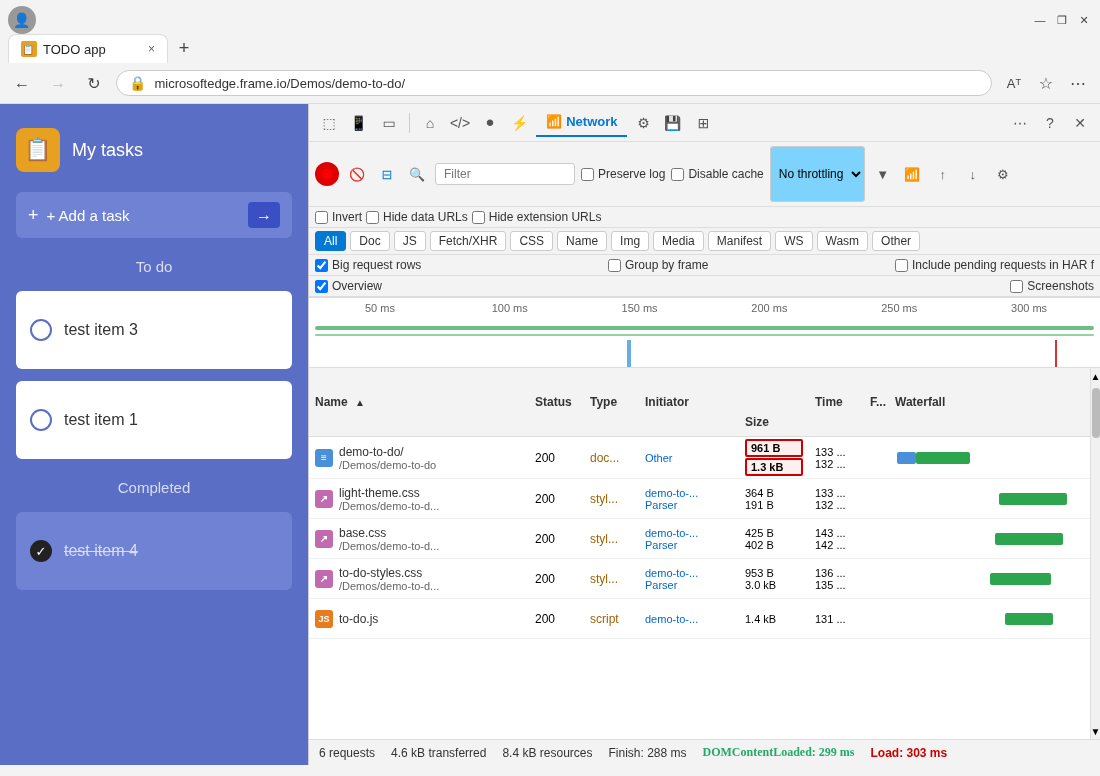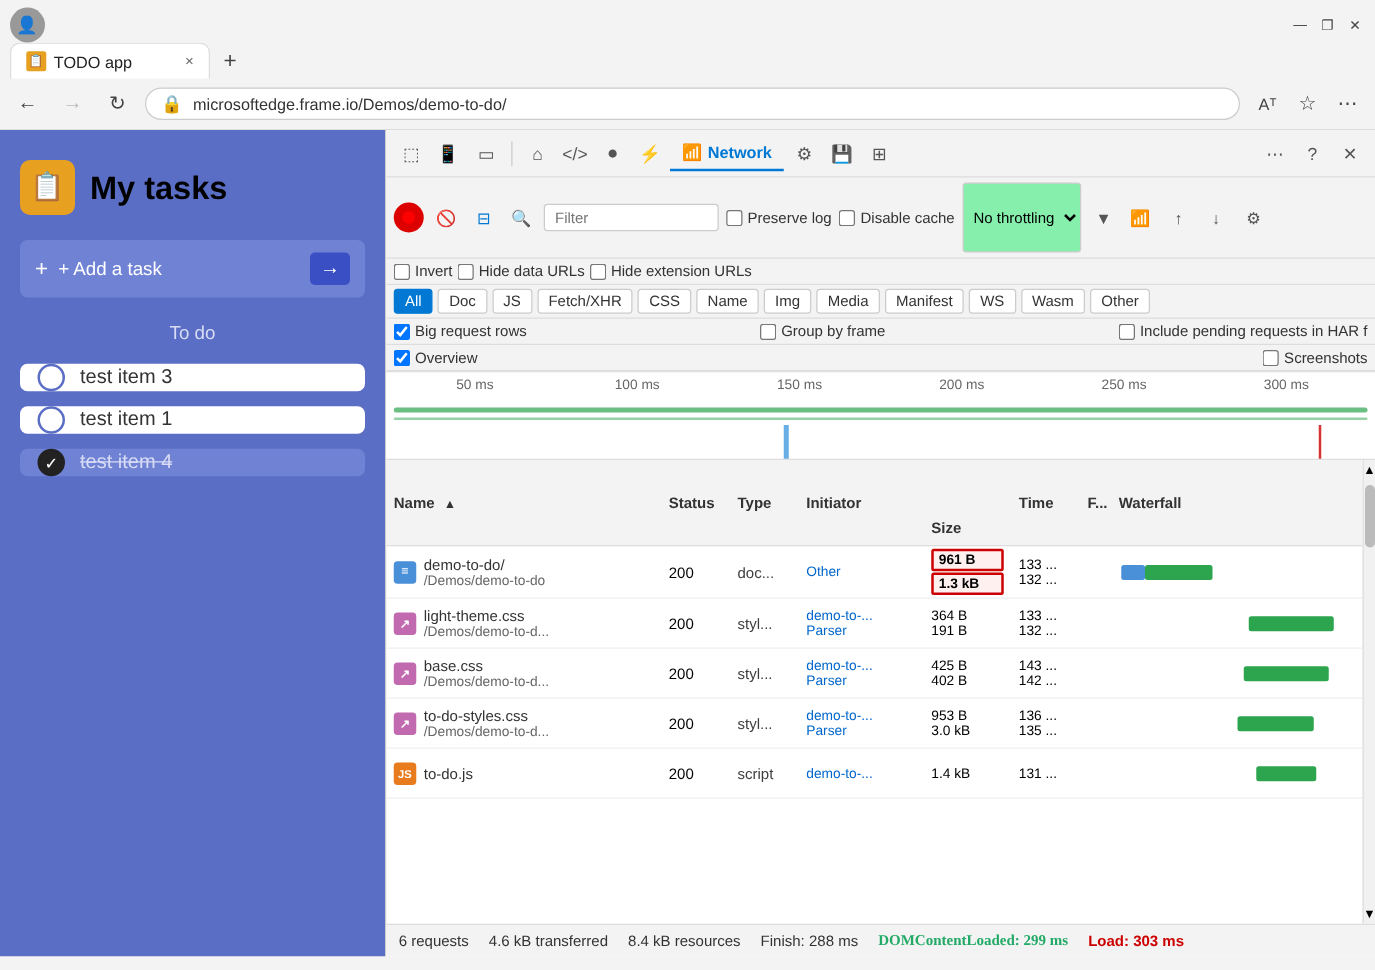--- a/index.html
+++ b/index.html
@@ -24,25 +24,25 @@
     .url-text { flex: 1; font-size: 13px; color: #333; }
     .toolbar-right { display: flex; gap: 4px; align-items: center; }
 
     
     .main-content { display: flex; height: calc(776px - 115px); }
 
     
     .sidebar { width: 308px; background: #5b6ec5; flex-shrink: 0; padding: 16px; display: flex; flex-direction: column; gap: 12px; overflow: hidden; }
     .sidebar-header { display: flex; align-items: center; gap: 12px; padding: 8px 0; }
     .sidebar-logo { width: 44px; height: 44px; background: #e8a020; border-radius: 8px; display: flex; align-items: center; justify-content: center; color: white; font-size: 22px; }
-    .sidebar-title { color: #000000; font-size: 26px; font-weight: 700; }
+    .sidebar-title { color: #ffffff; font-size: 18px; font-weight: 400; }
     .add-task-btn { display: flex; align-items: center; background: #7082d4; border-radius: 6px; padding: 10px 12px; color: white; font-size: 15px; cursor: pointer; gap: 8px; }
     .add-task-btn .arrow { margin-left: auto; background: #3b4fc4; border-radius: 4px; padding: 4px 8px; font-size: 16px; }
     .section-label { color: #d8dcf5; font-size: 15px; text-align: center; padding: 8px 0 4px 0; }
-    .task-item { display: flex; align-items: center; background: #fff; border-radius: 6px; padding: 0 14px; gap: 12px; cursor: pointer; }
+    .task-item { display: flex; align-items: center; background: #fff; border-radius: 6px; padding: 28px 14px; gap: 12px; cursor: pointer; }
     .task-item.completed { background: #7082d4; }
     .task-checkbox { width: 22px; height: 22px; border: 2px solid #5b6ec5; border-radius: 50%; flex-shrink: 0; display: flex; align-items: center; justify-content: center; }
     .task-checkbox.checked { background: #222; border-color: #222; color: white; font-size: 13px; }
     .task-label { font-size: 16px; color: #333; }
     .task-label.completed-text { color: #d8dcf5; text-decoration: line-through; }
 
     
     .devtools { flex: 1; background: #fff; display: flex; flex-direction: column; border-left: 1px solid #ccc; overflow: hidden; }
 
     
@@ -53,21 +53,21 @@
     .dt-tab.active { border-bottom: 2px solid #0078d4; color: #0078d4; font-weight: 600; }
     .dt-sep { width: 1px; height: 20px; background: #ccc; margin: 0 4px; }
     .dt-spacer { flex: 1; }
 
     .devtools-controls { display: flex; align-items: center; padding: 4px 6px; gap: 6px; border-bottom: 1px solid #ddd; flex-wrap: wrap; }
     .record-btn { width: 24px; height: 24px; background: #d00; border-radius: 50%; display: flex; align-items: center; justify-content: center; cursor: pointer; }
     .ctrl-btn { width: 24px; height: 24px; display: flex; align-items: center; justify-content: center; color: #555; cursor: pointer; border-radius: 3px; }
     .filter-input { border: 1px solid #ccc; border-radius: 3px; padding: 3px 8px; font-size: 12px; width: 140px; }
     .checkbox-label { display: flex; align-items: center; gap: 4px; font-size: 12px; color: #333; cursor: pointer; }
     .checkbox-label input { cursor: pointer; }
-    .throttle-select { border: 1px solid #ccc; border-radius: 3px; padding: 19px 4px; font-size: 12px; background: #86efac; }
+    .throttle-select { border: 1px solid #ccc; border-radius: 3px; padding: 19px 4px; font-size: 12px; background: #7dd3fc; }
 
     .devtools-filters { display: flex; align-items: center; padding: 3px 6px; gap: 4px; border-bottom: 1px solid #ddd; flex-wrap: wrap; }
     .filter-chip { padding: 2px 8px; border: 1px solid #ccc; border-radius: 3px; font-size: 12px; cursor: pointer; background: #fff; color: #333; }
     .filter-chip.active { background: #0078d4; color: #fff; border-color: #0078d4; }
 
     .devtools-options { display: flex; align-items: center; padding: 3px 6px; gap: 16px; border-bottom: 1px solid #ddd; font-size: 12px; }
     .devtools-options2 { display: flex; align-items: center; padding: 3px 6px; gap: 16px; border-bottom: 1px solid #ddd; font-size: 12px; }
 
     
     .timeline { height: 70px; border-bottom: 1px solid #ddd; background: #fff; position: relative; overflow: hidden; }
@@ -85,21 +85,21 @@
     .th-size { width: 70px; flex-shrink: 0; margin-top: 40px; }
     .th-time { width: 55px; flex-shrink: 0; }
     .th-f { width: 25px; flex-shrink: 0; }
     .th-waterfall { flex: 1; }
     .th-sort { margin-left: 4px; font-size: 10px; }
 
     .net-row { display: flex; align-items: center; border-bottom: 1px solid #f0f0f0; font-size: 12px; min-height: 40px; }
     .net-cell { padding: 2px 6px; overflow: hidden; text-overflow: ellipsis; white-space: nowrap; }
     .nc-name { width: 220px; flex-shrink: 0; display: flex; align-items: center; gap: 6px; }
     .nc-status { width: 55px; flex-shrink: 0; }
-    .nc-type { width: 55px; flex-shrink: 0; color: #404040; }
+    .nc-type { width: 55px; flex-shrink: 0; color: #a16207; }
     .nc-initiator { width: 100px; flex-shrink: 0; color: #0066cc; font-size: 11px; }
     .nc-size { width: 70px; flex-shrink: 0; font-size: 11px; }
     .nc-time { width: 55px; flex-shrink: 0; font-size: 11px; }
     .nc-f { width: 25px; flex-shrink: 0; font-size: 11px; }
     .nc-waterfall { flex: 1; display: flex; align-items: center; padding: 4px 4px; }
 
     .name-main { font-size: 12px; color: #333; }
     .name-sub { font-size: 11px; color: #666; }
     .name-col { display: flex; flex-direction: column; }
 
@@ -187,20 +187,21 @@
     <div class="task-item">
       <div class="task-checkbox"></div>
       <span class="task-label">test item 3</span>
     </div>
 
     <div class="task-item">
       <div class="task-checkbox"></div>
       <span class="task-label">test item 1</span>
     </div>
 
+    <div class="section-label">Completed</div>
 
     <div class="task-item completed">
       <div class="task-checkbox checked">✓</div>
       <span class="task-label completed-text">test item 4</span>
     </div>
   </div>
 
   <div class="devtools">
 
     <div class="devtools-toolbar">

